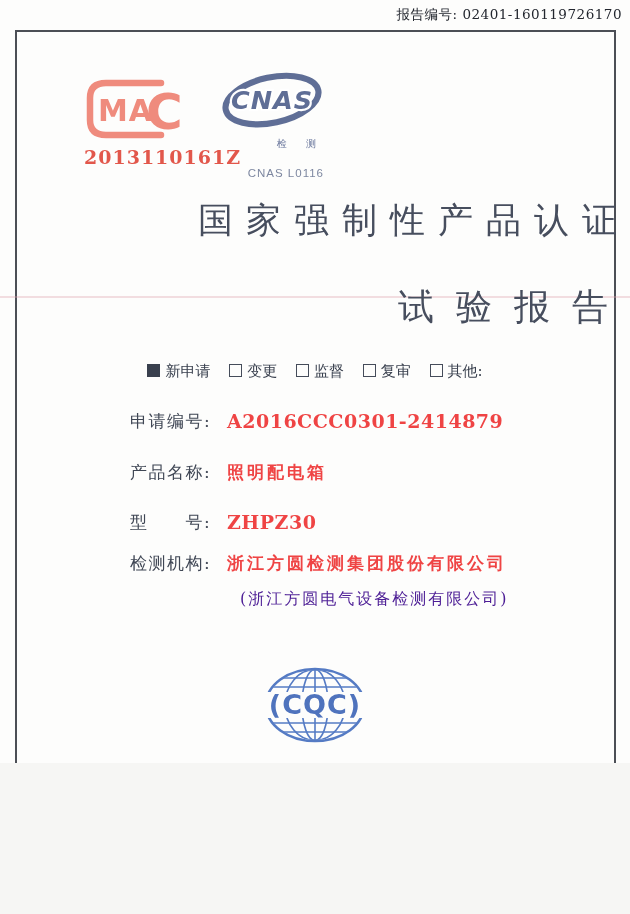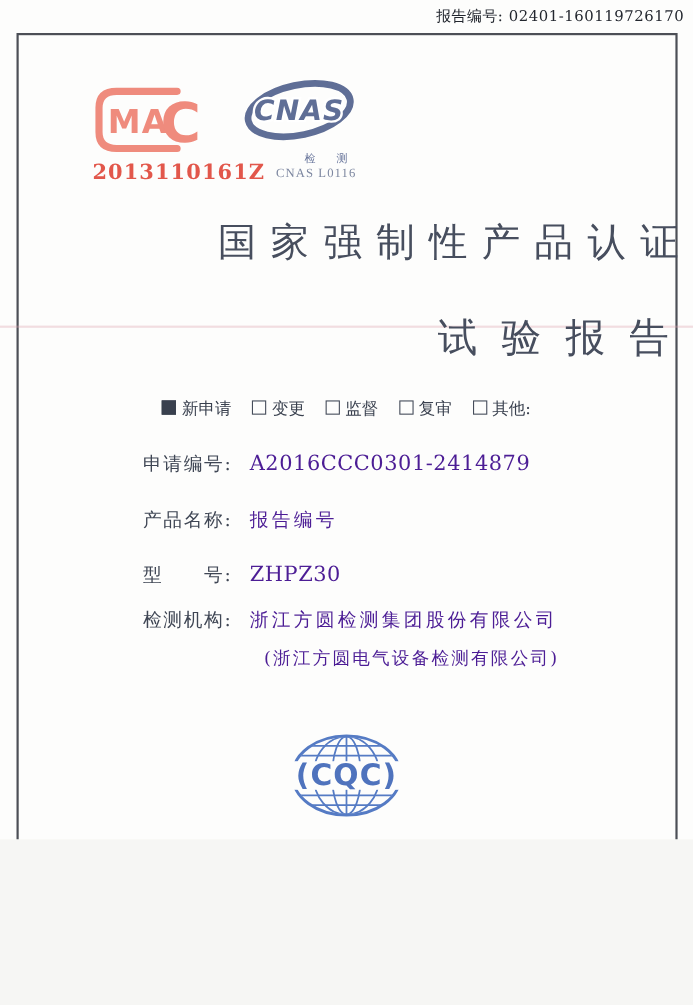--- a/index.html
+++ b/index.html
@@ -5,37 +5,37 @@
   html,body{margin:0;padding:0;}
   body{width:630px;height:914px;background:#f6f6f4;font-family:"DejaVu Serif","Liberation Serif",serif;}
   #page{position:relative;width:630px;height:763px;background:#fdfdfc;overflow:hidden;color:#3f4654;}
   #frame{position:absolute;left:15px;top:30px;width:601px;height:877px;border:2px solid #4c4f56;box-sizing:border-box;}
   #report-line{position:absolute;top:6px;right:8px;font-size:13.5px;color:#22262e;letter-spacing:0.5px;}
   
   #cma{position:absolute;left:84px;top:78px;width:102px;text-align:center;}
   #cma-number{margin-top:2px;font-size:19px;font-weight:bold;color:#e2574b;letter-spacing:1px;font-family:"DejaVu Serif","Liberation Serif",serif;}
   #cnas{position:absolute;left:216px;top:70px;width:108px;text-align:right;}
   #cnas-caption-cn{font-size:10px;color:#68759b;letter-spacing:8px;padding-left:8px;margin-top:1px;}
-  #cnas-caption-code{font-size:11.5px;color:#7d87a0;letter-spacing:1px;margin-top:1px;font-family:Liberation Serif, serif;}
+  #cnas-caption-code{font-size:11.5px;color:#7d87a0;letter-spacing:1px;margin-top:16px;font-family:Liberation Sans, sans-serif;}
   #cqc{position:absolute;left:263px;top:666px;width:104px;height:78px;}
   
   .title-line{position:absolute;left:0;width:630px;text-align:right;color:#474e5e;}
   #title-1{top:197px;font-size:35px;letter-spacing:13px;padding-left:13px;box-sizing:border-box;}
   #title-2{top:283px;font-size:36px;letter-spacing:22px;padding-left:22px;box-sizing:border-box;}
   
   #scan-line{position:absolute;left:0;top:296px;width:630px;height:2px;background:rgba(222,160,172,0.35);}
   
   #apply-type{position:absolute;left:0;top:362px;width:630px;text-align:center;font-size:15px;color:#39404e;}
   .opt{margin:0 7px;white-space:nowrap;}
   .box{display:inline-block;width:11px;height:11px;border:1.6px solid #454c5a;margin-right:5px;vertical-align:-1px;}
   .box.filled{background:#39404e;border-color:#39404e;}
   
   .field-row{position:absolute;left:0;width:630px;height:26px;}
   .f-label{position:absolute;left:130px;top:0;font-size:17px;letter-spacing:1.5px;color:#3f4654;}
-  .f-value{position:absolute;left:227px;top:0;font-size:17px;letter-spacing:3px;color:#4c1d95;}
+  .f-value{position:absolute;left:227px;top:0;font-size:17px;letter-spacing:3px;color:#ef4444;font-weight:bold;}
   .f-value.latin{font-size:19px;letter-spacing:0.5px;}
   #row-appno{top:410px;}
   #row-product{top:461px;}
   #row-model{top:511px;}
   #row-org{top:552px;}
   #org-line2{position:absolute;left:240px;top:589px;font-size:16px;letter-spacing:2px;color:#4c1d95;}
   svg text{font-family:"DejaVu Sans","Liberation Sans",sans-serif;}
 </style>
 </head>
 <body>
@@ -78,21 +78,21 @@
     <span class="opt"><span class="box"></span><span>复审</span></span>
     <span class="opt"><span class="box"></span><span>其他:</span></span>
   </div>
 
   <div class="field-row" id="row-appno">
     <span class="f-label">申请编号:</span>
     <span class="f-value latin">A2016CCC0301-2414879</span>
   </div>
   <div class="field-row" id="row-product">
     <span class="f-label">产品名称:</span>
-    <span class="f-value">报告编号</span>
+    <span class="f-value">照明配电箱</span>
   </div>
   <div class="field-row" id="row-model">
     <span class="f-label">型　　号:</span>
     <span class="f-value latin">ZHPZ30</span>
   </div>
   <div class="field-row" id="row-org">
     <span class="f-label">检测机构:</span>
     <span class="f-value">浙江方圆检测集团股份有限公司</span>
   </div>
   <div id="org-line2">(浙江方圆电气设备检测有限公司)</div>

